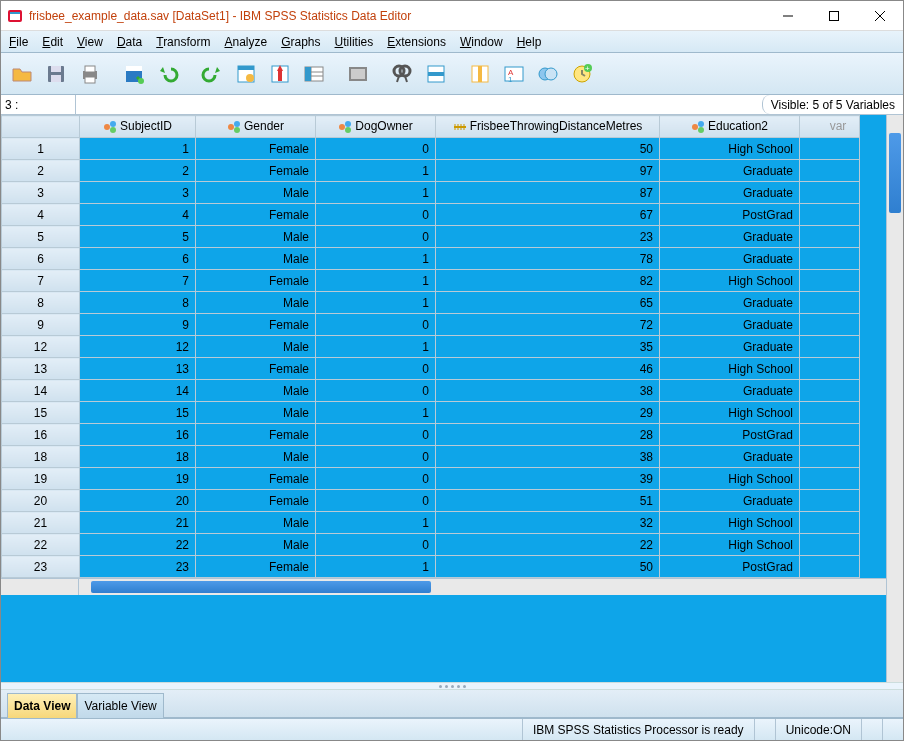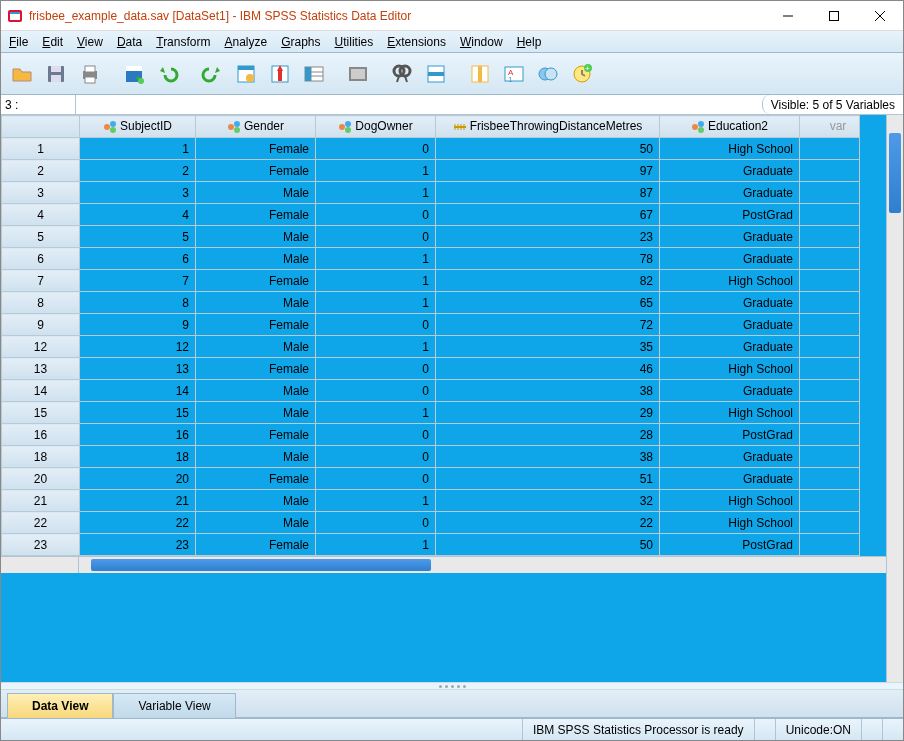--- a/index.html
+++ b/index.html
@@ -30,21 +30,21 @@
 td.txt{text-align:right;}
 .vscroll{width:17px;background:#e9e9e9;border-left:1px solid #b0c4d4;position:relative;}
 .vthumb{position:absolute;left:2px;right:2px;top:18px;height:80px;background:linear-gradient(#4e9ae8,#2f7fd0);border-radius:2px;}
 .hscrollrow{height:17px;background:#e9e9e9;border-top:1px solid #b0c4d4;display:flex;align-items:center;}
 .hscrollrow .pad{width:78px;border-right:1px solid #b0c4d4;height:100%;}
 .htrack{flex:1;position:relative;height:100%;}
 .hthumb{position:absolute;top:2px;bottom:2px;left:12px;width:340px;background:linear-gradient(#4e9ae8,#2f7fd0);border-radius:2px;}
 .grip{height:8px;background:#eaf4fc;border-top:1px solid #cdd;border-bottom:1px solid #cdd;display:flex;justify-content:center;align-items:center;gap:3px;}
 .grip span{width:3px;height:3px;background:#9ab;border-radius:50%;}
 .tabs{height:28px;background:linear-gradient(#e3eef7,#cfe1ee);display:flex;align-items:flex-end;padding-left:6px;gap:0;border-bottom:1px solid #9fb9cc;}
-.tab{padding:5px 24px;font-size:12px;border:1px solid #9fb9cc;border-bottom:none;background:linear-gradient(#d6e9f5,#c1d9ea);position:relative;top:1px;}
+.tab{padding:5px 6px;font-size:12px;border:1px solid #9fb9cc;border-bottom:none;background:linear-gradient(#d6e9f5,#c1d9ea);position:relative;top:1px;}
 .tab.active{background:linear-gradient(#fff0b8,#f7d77a);font-weight:bold;}
 .status{height:22px;background:linear-gradient(#eaf4fc,#d4e7f3);border-top:1px solid #9fb9cc;display:flex;align-items:center;font-size:12px;}
 .status .cell{border-left:1px solid #b0c4d4;padding:8px 10px;height:100%;display:flex;align-items:center;}
 .status .spacer{flex:1;}
 </style>
 </head>
 <body>
 
 <div class="titlebar">
   <span class="ticon">
@@ -382,20 +382,29 @@
           <tr>
             <td class="rowhdr">18</td>
             <td class="num">18</td>
             <td class="txt">Male</td>
             <td class="num">0</td>
             <td class="num">38</td>
             <td class="txt">Graduate</td>
             <td></td>
           </tr>
           <tr>
+            <td class="rowhdr">19</td>
+            <td class="num">19</td>
+            <td class="txt">Female</td>
+            <td class="num">0</td>
+            <td class="num">39</td>
+            <td class="txt">High School</td>
+            <td></td>
+          </tr>
+          <tr>
             <td class="rowhdr">20</td>
             <td class="num">20</td>
             <td class="txt">Female</td>
             <td class="num">0</td>
             <td class="num">51</td>
             <td class="txt">Graduate</td>
             <td></td>
           </tr>
           <tr>
             <td class="rowhdr">21</td>

